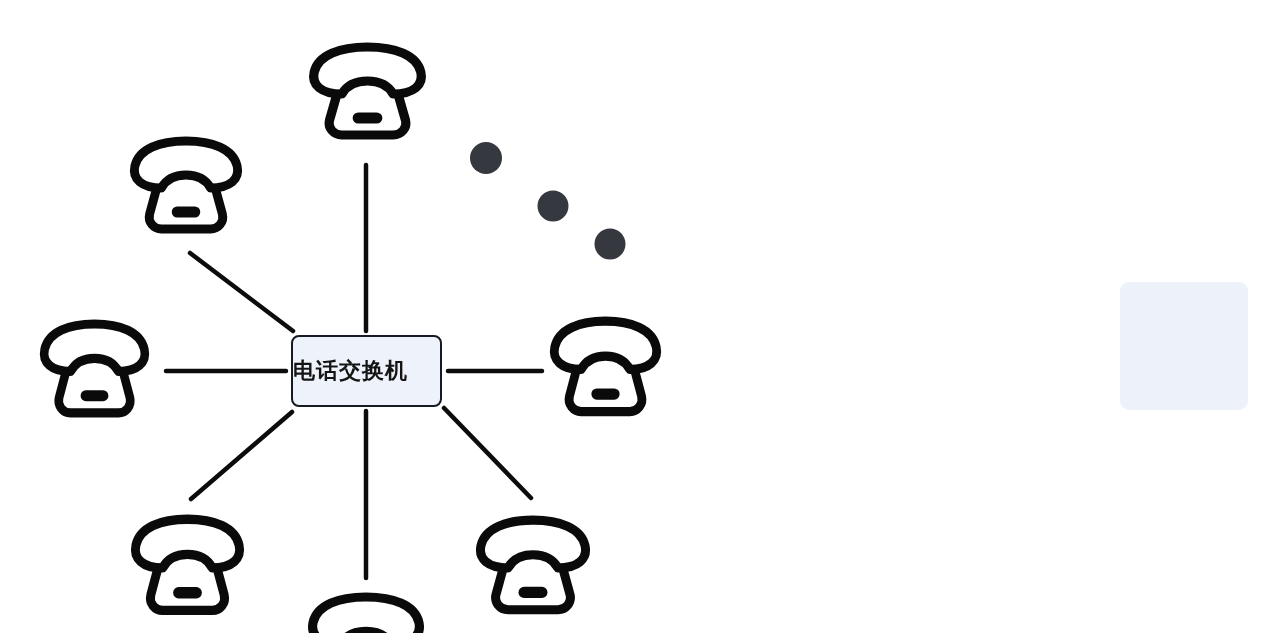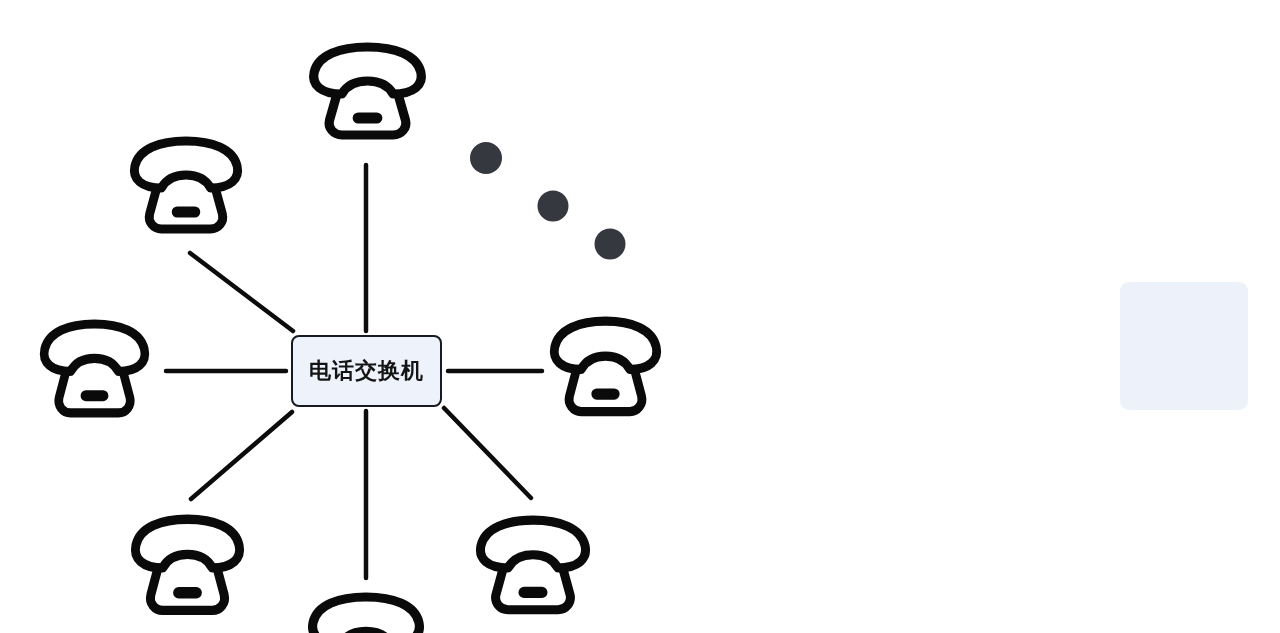--- a/index.html
+++ b/index.html
@@ -30,21 +30,21 @@
     position: absolute;
     left: 291px;
     top: 335px;
     width: 147px;
     height: 68px;
     background: #eef2fa;
     border: 2px solid #161a22;
     border-radius: 8px;
     display: flex;
     align-items: center;
-    justify-content: center;
+    justify-content: flex-start;
     font-size: 22px;
     font-weight: bold;
     color: #141414;
     letter-spacing: 1px;
     white-space: nowrap;
   }
   .side-panel {
     position: absolute;
     left: 1120px;
     top: 282px;

